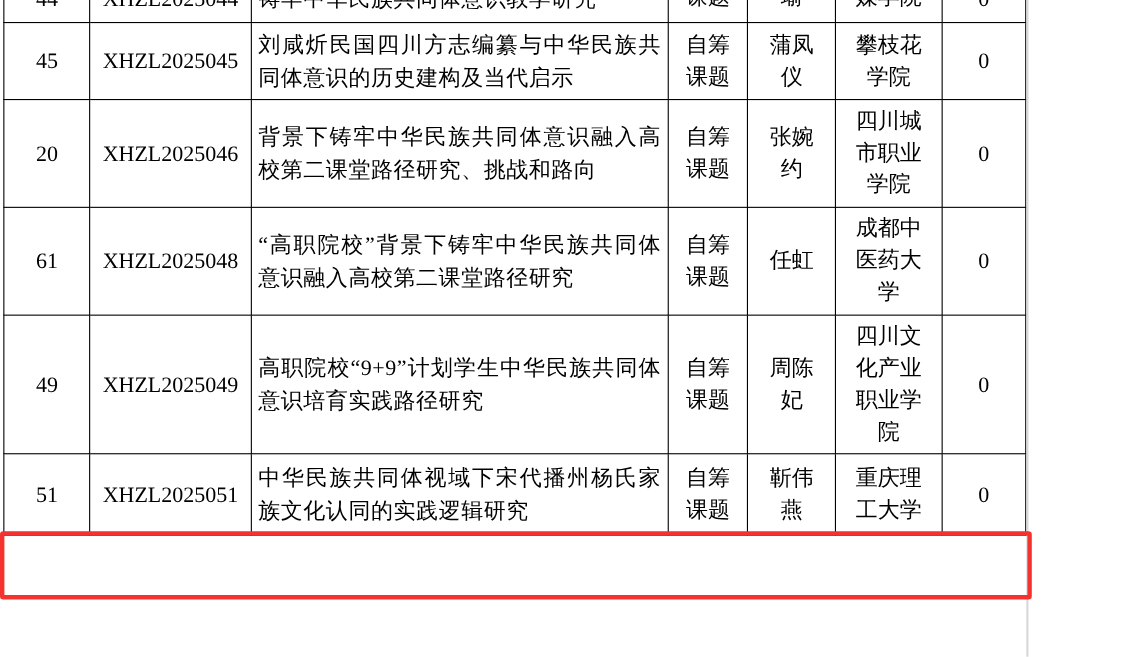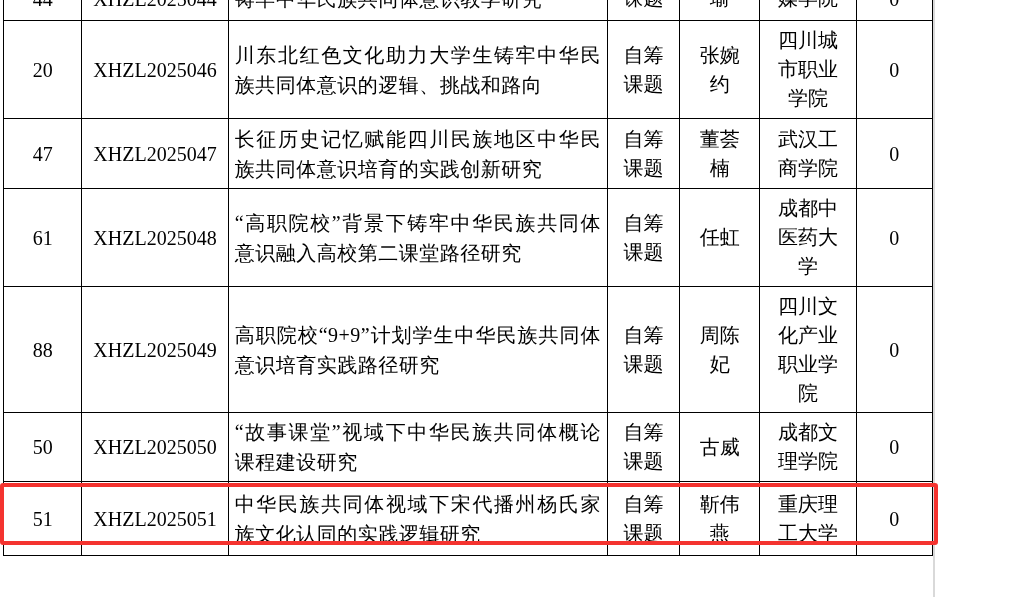--- a/index.html
+++ b/index.html
@@ -122,63 +122,63 @@
           </td>
           <td class="c-person">
             <span class="stack">瑜</span>
           </td>
           <td class="c-org">
             <span class="stack">媒学院</span>
           </td>
           <td class="c-amount">0</td>
         </tr>
 
+        <tr style="height:70px">
+          <td class="c-num">45</td>
+          <td class="c-code">XHZL2025045</td>
+          <td class="c-title">
+            <span class="title-text">刘咸炘民国四川方志编纂与中华民族共同体意识的历史建构及当代启示</span>
+          </td>
+          <td class="c-type">
+            <span class="stack">自筹</span>
+            <span class="stack">课题</span>
+          </td>
+          <td class="c-person">
+            <span class="stack">蒲凤</span>
+            <span class="stack">仪</span>
+          </td>
+          <td class="c-org">
+            <span class="stack">攀枝花</span>
+            <span class="stack">学院</span>
+          </td>
+          <td class="c-amount">0</td>
+        </tr>
 
         <tr style="height:98px">
           <td class="c-num">20</td>
           <td class="c-code">XHZL2025046</td>
           <td class="c-title">
-            <span class="title-text">川东北红色文化助力大学生铸牢中华民族共同体意识的逻辑、挑战和路向</span>
+            <span class="title-text">背景下铸牢中华民族共同体意识融入高校第二课堂路径研究、挑战和路向</span>
           </td>
           <td class="c-type">
             <span class="stack">自筹</span>
             <span class="stack">课题</span>
           </td>
           <td class="c-person">
             <span class="stack">张婉</span>
             <span class="stack">约</span>
           </td>
           <td class="c-org">
             <span class="stack">四川城</span>
             <span class="stack">市职业</span>
             <span class="stack">学院</span>
           </td>
           <td class="c-amount">0</td>
         </tr>
 
-        <tr style="height:70px">
-          <td class="c-num">47</td>
-          <td class="c-code">XHZL2025047</td>
-          <td class="c-title">
-            <span class="title-text">长征历史记忆赋能四川民族地区中华民族共同体意识培育的实践创新研究</span>
-          </td>
-          <td class="c-type">
-            <span class="stack">自筹</span>
-            <span class="stack">课题</span>
-          </td>
-          <td class="c-person">
-            <span class="stack">董荟</span>
-            <span class="stack">楠</span>
-          </td>
-          <td class="c-org">
-            <span class="stack">武汉工</span>
-            <span class="stack">商学院</span>
-          </td>
-          <td class="c-amount">0</td>
-        </tr>
 
         <tr style="height:98px">
           <td class="c-num">61</td>
           <td class="c-code">XHZL2025048</td>
           <td class="c-title">
             <span class="title-text">“高职院校”背景下铸牢中华民族共同体意识融入高校第二课堂路径研究</span>
           </td>
           <td class="c-type">
             <span class="stack">自筹</span>
             <span class="stack">课题</span>
@@ -188,21 +188,21 @@
           </td>
           <td class="c-org">
             <span class="stack">成都中</span>
             <span class="stack">医药大</span>
             <span class="stack">学</span>
           </td>
           <td class="c-amount">0</td>
         </tr>
 
         <tr style="height:126px">
-          <td class="c-num">88</td>
+          <td class="c-num">49</td>
           <td class="c-code">XHZL2025049</td>
           <td class="c-title">
             <span class="title-text">高职院校“9+9”计划学生中华民族共同体意识培育实践路径研究</span>
           </td>
           <td class="c-type">
             <span class="stack">自筹</span>
             <span class="stack">课题</span>
           </td>
           <td class="c-person">
             <span class="stack">周陈</span>
@@ -210,39 +210,20 @@
           </td>
           <td class="c-org">
             <span class="stack">四川文</span>
             <span class="stack">化产业</span>
             <span class="stack">职业学</span>
             <span class="stack">院</span>
           </td>
           <td class="c-amount">0</td>
         </tr>
 
-        <tr style="height:62px">
-          <td class="c-num">50</td>
-          <td class="c-code">XHZL2025050</td>
-          <td class="c-title">
-            <span class="title-text">“故事课堂”视域下中华民族共同体概论课程建设研究</span>
-          </td>
-          <td class="c-type">
-            <span class="stack">自筹</span>
-            <span class="stack">课题</span>
-          </td>
-          <td class="c-person">
-            <span class="stack">古威</span>
-          </td>
-          <td class="c-org">
-            <span class="stack">成都文</span>
-            <span class="stack">理学院</span>
-          </td>
-          <td class="c-amount">0</td>
-        </tr>
 
         <tr style="height:74px">
           <td class="c-num">51</td>
           <td class="c-code">XHZL2025051</td>
           <td class="c-title">
             <span class="title-text">中华民族共同体视域下宋代播州杨氏家族文化认同的实践逻辑研究</span>
           </td>
           <td class="c-type">
             <span class="stack">自筹</span>
             <span class="stack">课题</span>

